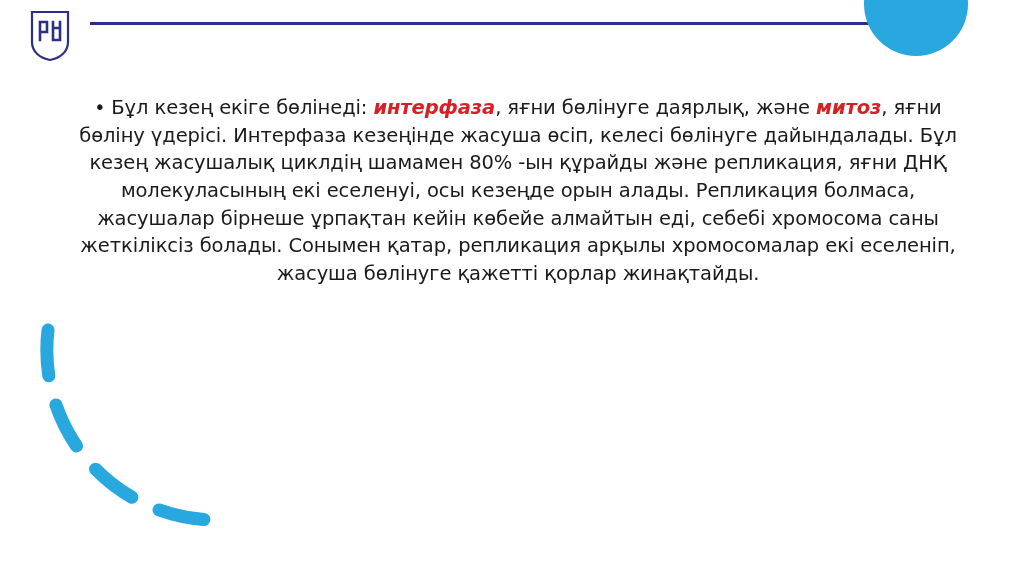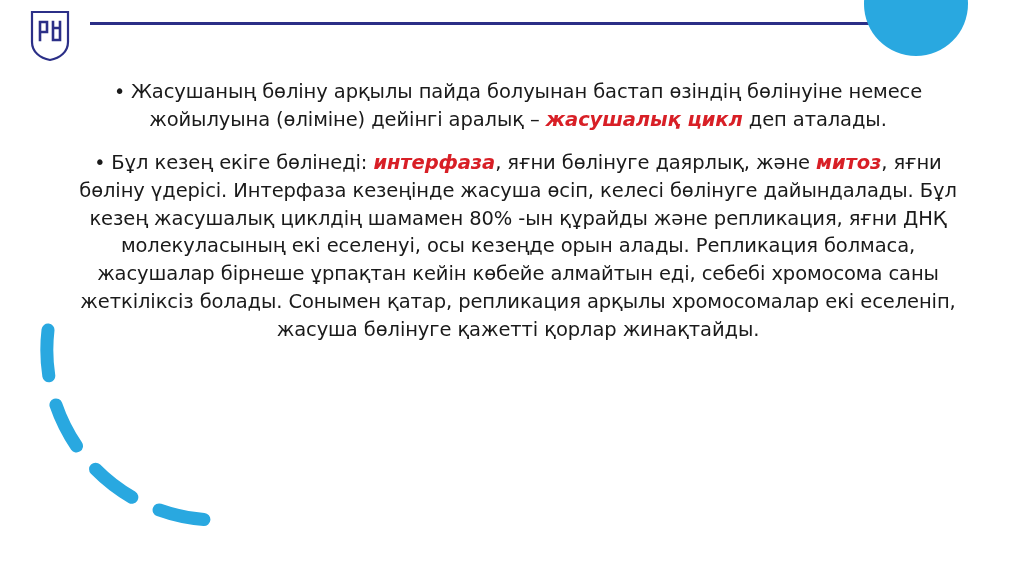--- a/index.html
+++ b/index.html
@@ -103,17 +103,16 @@
     </svg>
   </div>
 
   <div class="arc-deco">
     <svg viewBox="0 0 240 240" width="240" height="240" aria-hidden="true">
       <path d="M30 10 A 170 170 0 0 0 200 200" fill="none" stroke="#29a8e0" stroke-width="13" stroke-linecap="round" stroke-dasharray="46 30"></path>
     </svg>
   </div>
 
   <div class="content">
-    <p class="para p1"><span class="bullet-dot">• </span><span>Жасушаның бөліну арқылы пайда болуынан бастап өзіндің бөлінуіне немесе жойылуына (өліміне) дейінгі аралық – </span><span class="hl">жасушалық цикл</span><span> деп аталады.</span></p>
     <p class="para p2"><span class="bullet-dot">• </span><span>Бұл кезең екіге бөлінеді: </span><span class="hl">интерфаза</span><span>, яғни бөлінуге даярлық, және </span><span class="hl">митоз</span><span>, яғни бөліну үдерісі. Интерфаза кезеңінде жасуша өсіп, келесі бөлінуге дайындалады. Бұл кезең жасушалық циклдің шамамен 80% -ын құрайды және репликация, яғни ДНҚ молекуласының екі еселенуі, осы кезеңде орын алады. Репликация болмаса, жасушалар бірнеше ұрпақтан кейін көбейе алмайтын еді, себебі хромосома саны жеткіліксіз болады. Сонымен қатар, репликация арқылы хромосомалар екі еселеніп, жасуша бөлінуге қажетті қорлар жинақтайды.</span></p>
   </div>
 
 </div>
 
 </body></html>

